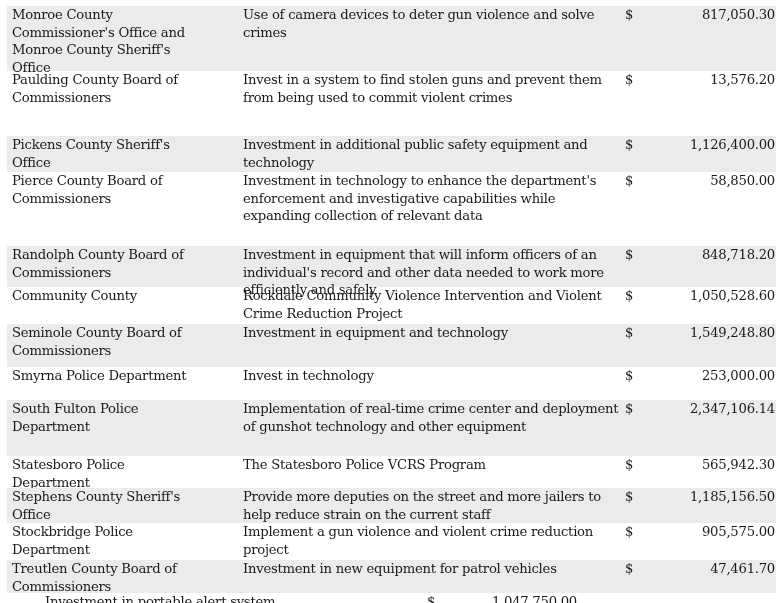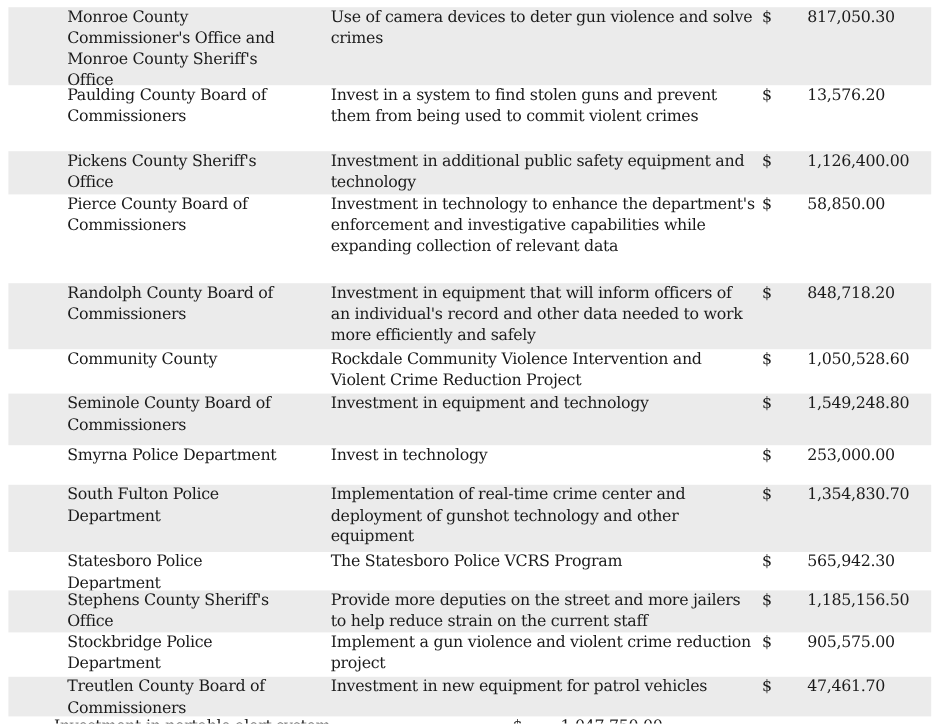--- a/index.html
+++ b/index.html
@@ -2,54 +2,54 @@
 <html><head>
   <meta charset="utf-8">
   <style>
     html, body { margin: 0; padding: 0; background: #ffffff; }
     body { width: 781px; height: 603px; overflow: hidden; position: relative;
       font-family: "DejaVu Serif", "Liberation Serif", serif; color: #1a1a1a; }
     .table { position: absolute; left: 7px; top: 6px; width: 769px; }
     .row { position: relative; display: flex; align-items: flex-start; box-sizing: border-box; }
     .row.shaded { background: #ebebeb; }
     .cell { font-size: 13.2px; line-height: 17.5px; letter-spacing: -0.25px; box-sizing: border-box; }
-    .c-name { width: 198px; padding-left: 5px; padding-right: 4px; margin-left: 44px; }
+    .c-name { width: 198px; padding-left: 5px; padding-right: 4px; }
     .c-desc { width: 382px; padding-left: 0px; padding-right: 6px; margin-left: 38px; }
     .c-cur { width: 40px; padding-left: 0px; }
-    .c-amt { width: 110px; text-align: left; }
+    .c-amt { width: 110px; text-align: right; }
   </style>
 </head>
 <body>
 
 <div class="table">
   <div class="row shaded" style="height:65px">
     <div class="cell c-name">Monroe County Commissioner's Office and Monroe County Sheriff's Office</div>
     <div class="cell c-desc">Use of camera devices to deter gun violence and solve crimes</div>
     <div class="cell c-cur">$</div>
     <div class="cell c-amt">817,050.30</div>
   </div>
-  <div class="row" style="height:55px">
+  <div class="row" style="height:65px">
     <div class="cell c-name">Paulding County Board of Commissioners</div>
     <div class="cell c-desc">Invest in a system to find stolen guns and prevent them from being used to commit violent crimes</div>
     <div class="cell c-cur">$</div>
     <div class="cell c-amt">13,576.20</div>
   </div>
   <div class="row shaded" style="height:36px">
     <div class="cell c-name">Pickens County Sheriff's Office</div>
     <div class="cell c-desc">Investment in additional public safety equipment and technology</div>
     <div class="cell c-cur">$</div>
     <div class="cell c-amt">1,126,400.00</div>
   </div>
   <div class="row" style="height:74px">
     <div class="cell c-name">Pierce County Board of Commissioners</div>
     <div class="cell c-desc">Investment in technology to enhance the department's enforcement and investigative capabilities while expanding collection of relevant data</div>
     <div class="cell c-cur">$</div>
     <div class="cell c-amt">58,850.00</div>
   </div>
-  <div class="row shaded" style="height:55px">
+  <div class="row shaded" style="height:41px">
     <div class="cell c-name">Randolph County Board of Commissioners</div>
     <div class="cell c-desc">Investment in equipment that will inform officers of an individual's record and other data needed to work more efficiently and safely</div>
     <div class="cell c-cur">$</div>
     <div class="cell c-amt">848,718.20</div>
   </div>
   <div class="row" style="height:37px">
     <div class="cell c-name">Community County</div>
     <div class="cell c-desc">Rockdale Community Violence Intervention and Violent Crime Reduction Project</div>
     <div class="cell c-cur">$</div>
     <div class="cell c-amt">1,050,528.60</div>
@@ -63,21 +63,21 @@
   <div class="row" style="height:33px">
     <div class="cell c-name">Smyrna Police Department</div>
     <div class="cell c-desc">Invest in technology</div>
     <div class="cell c-cur">$</div>
     <div class="cell c-amt">253,000.00</div>
   </div>
   <div class="row shaded" style="height:56px">
     <div class="cell c-name">South Fulton Police Department</div>
     <div class="cell c-desc">Implementation of real-time crime center and deployment of gunshot technology and other equipment</div>
     <div class="cell c-cur">$</div>
-    <div class="cell c-amt">1,354,830.70</div>
+    <div class="cell c-amt">2,347,106.14</div>
   </div>
   <div class="row" style="height:32px">
     <div class="cell c-name">Statesboro Police Department</div>
     <div class="cell c-desc">The Statesboro Police VCRS Program</div>
     <div class="cell c-cur">$</div>
     <div class="cell c-amt">565,942.30</div>
   </div>
   <div class="row shaded" style="height:35px">
     <div class="cell c-name">Stephens County Sheriff's Office</div>
     <div class="cell c-desc">Provide more deputies on the street and more jailers to help reduce strain on the current staff</div>

